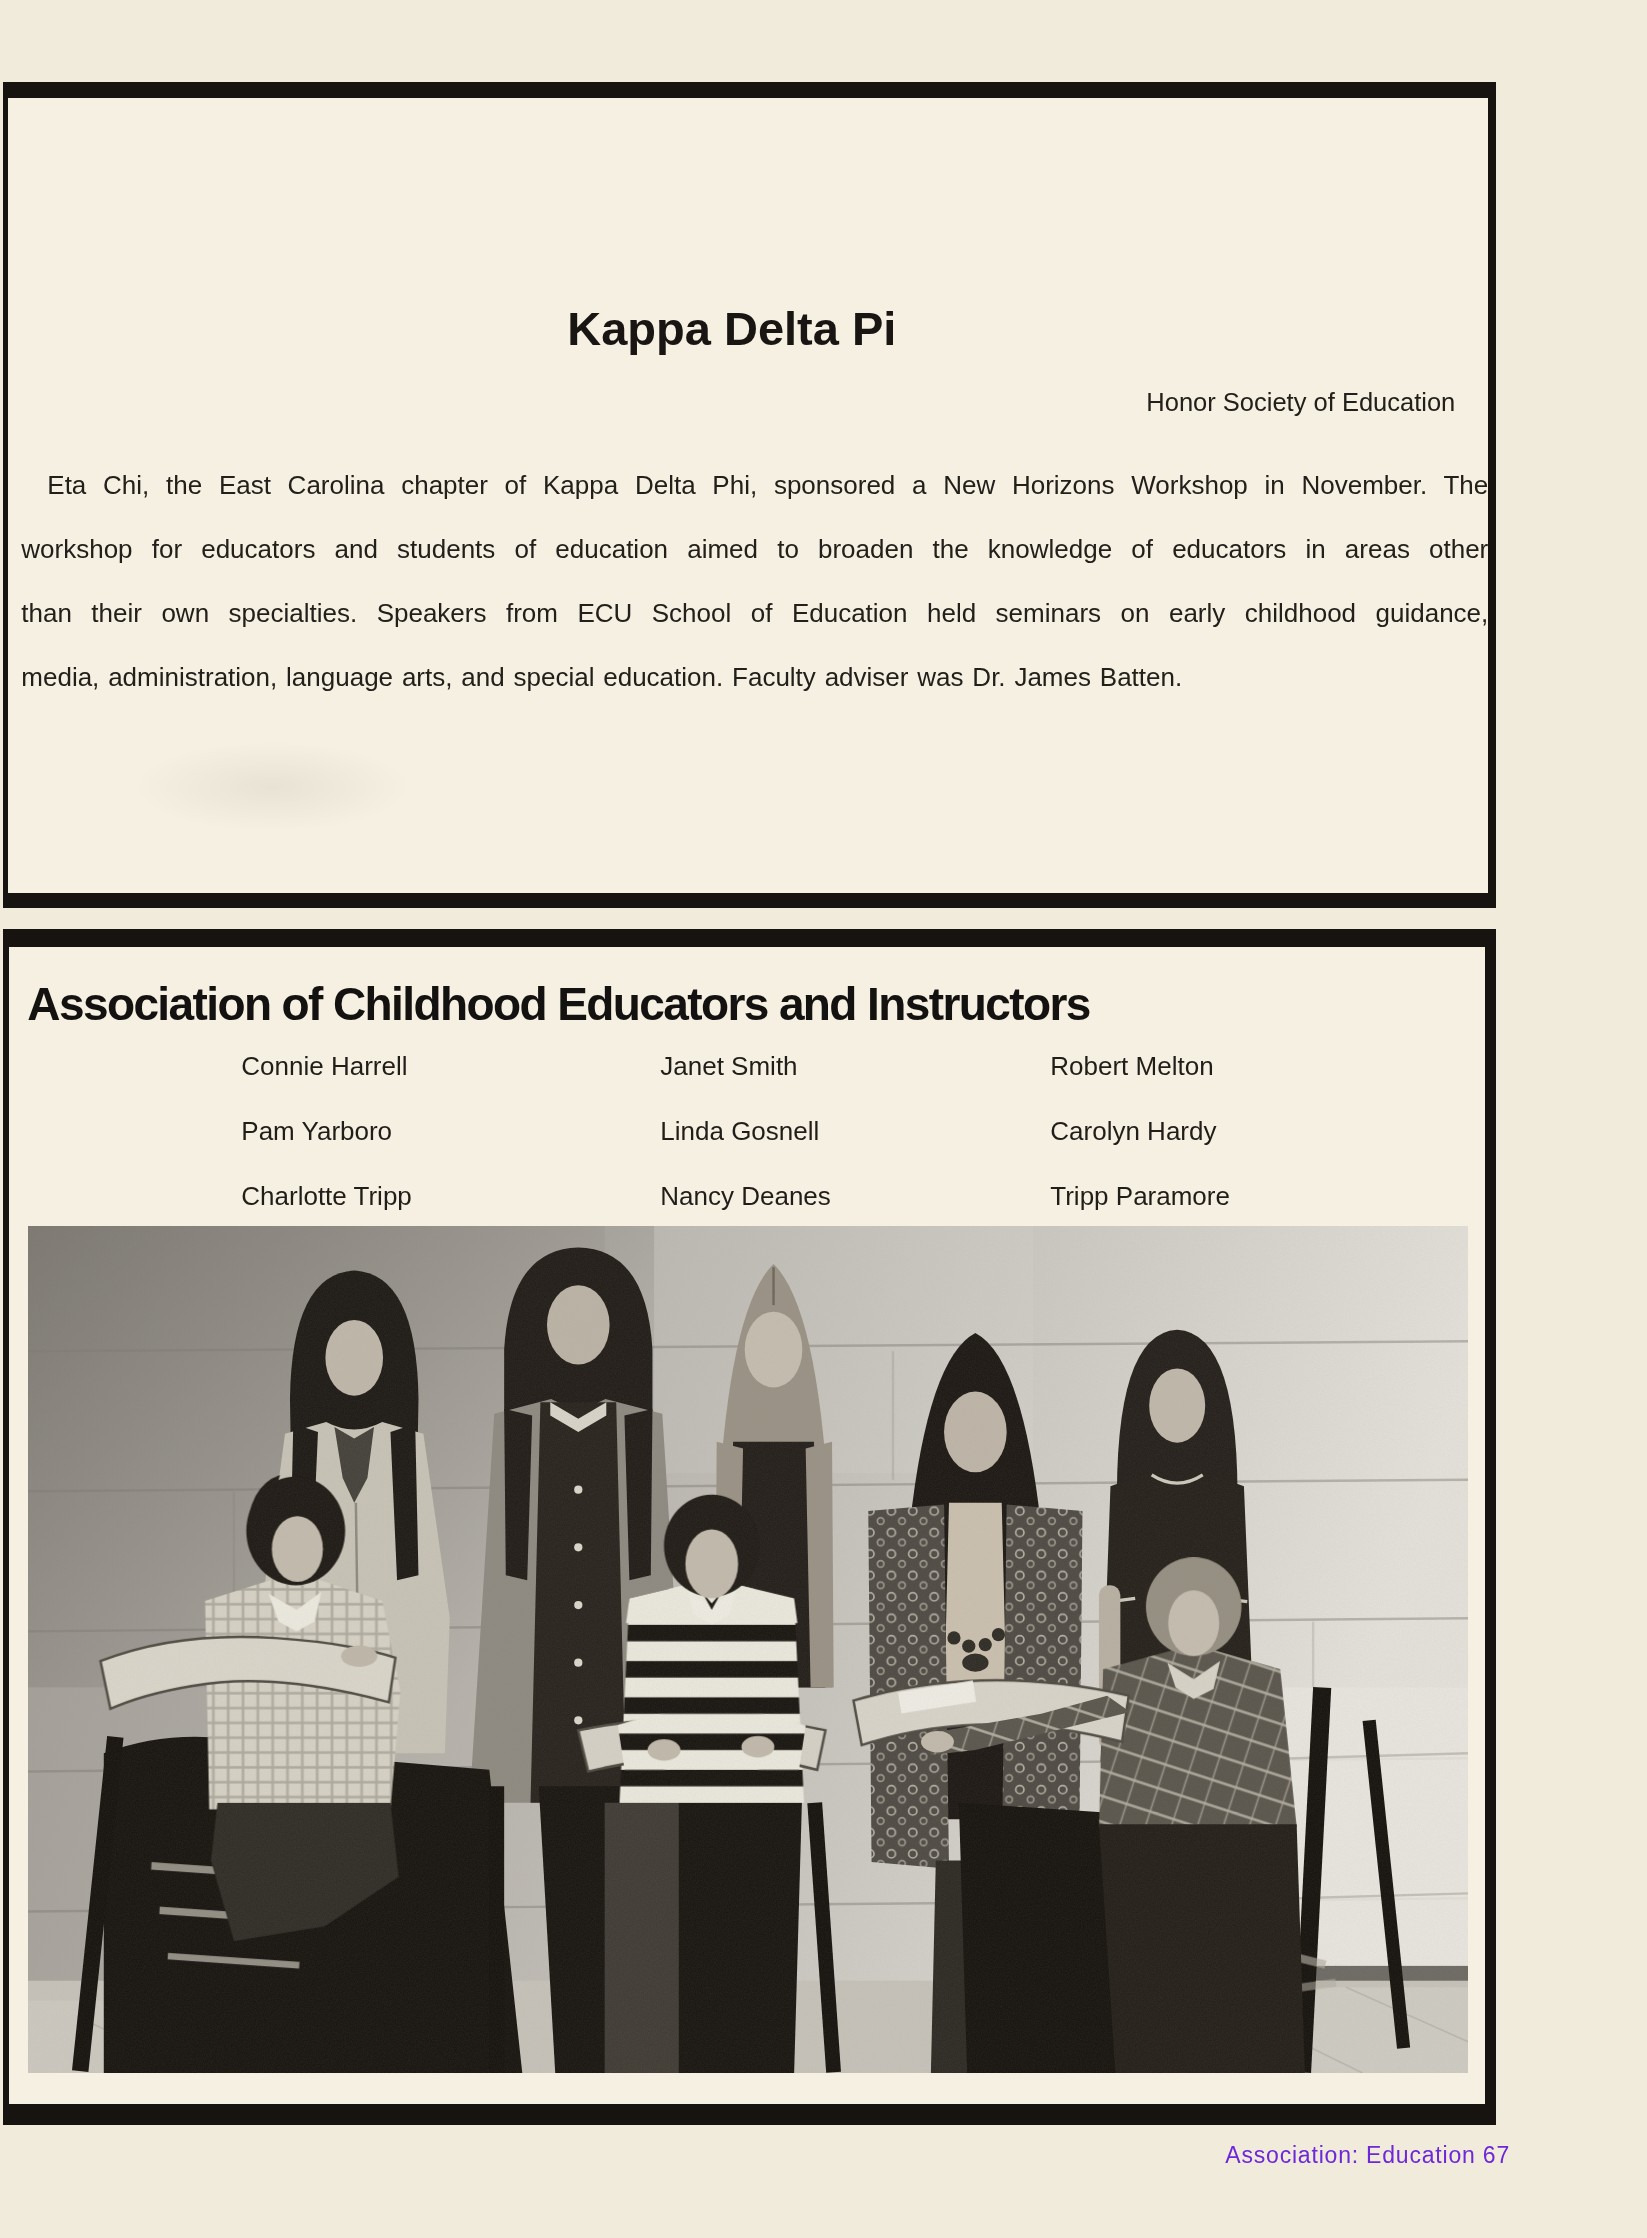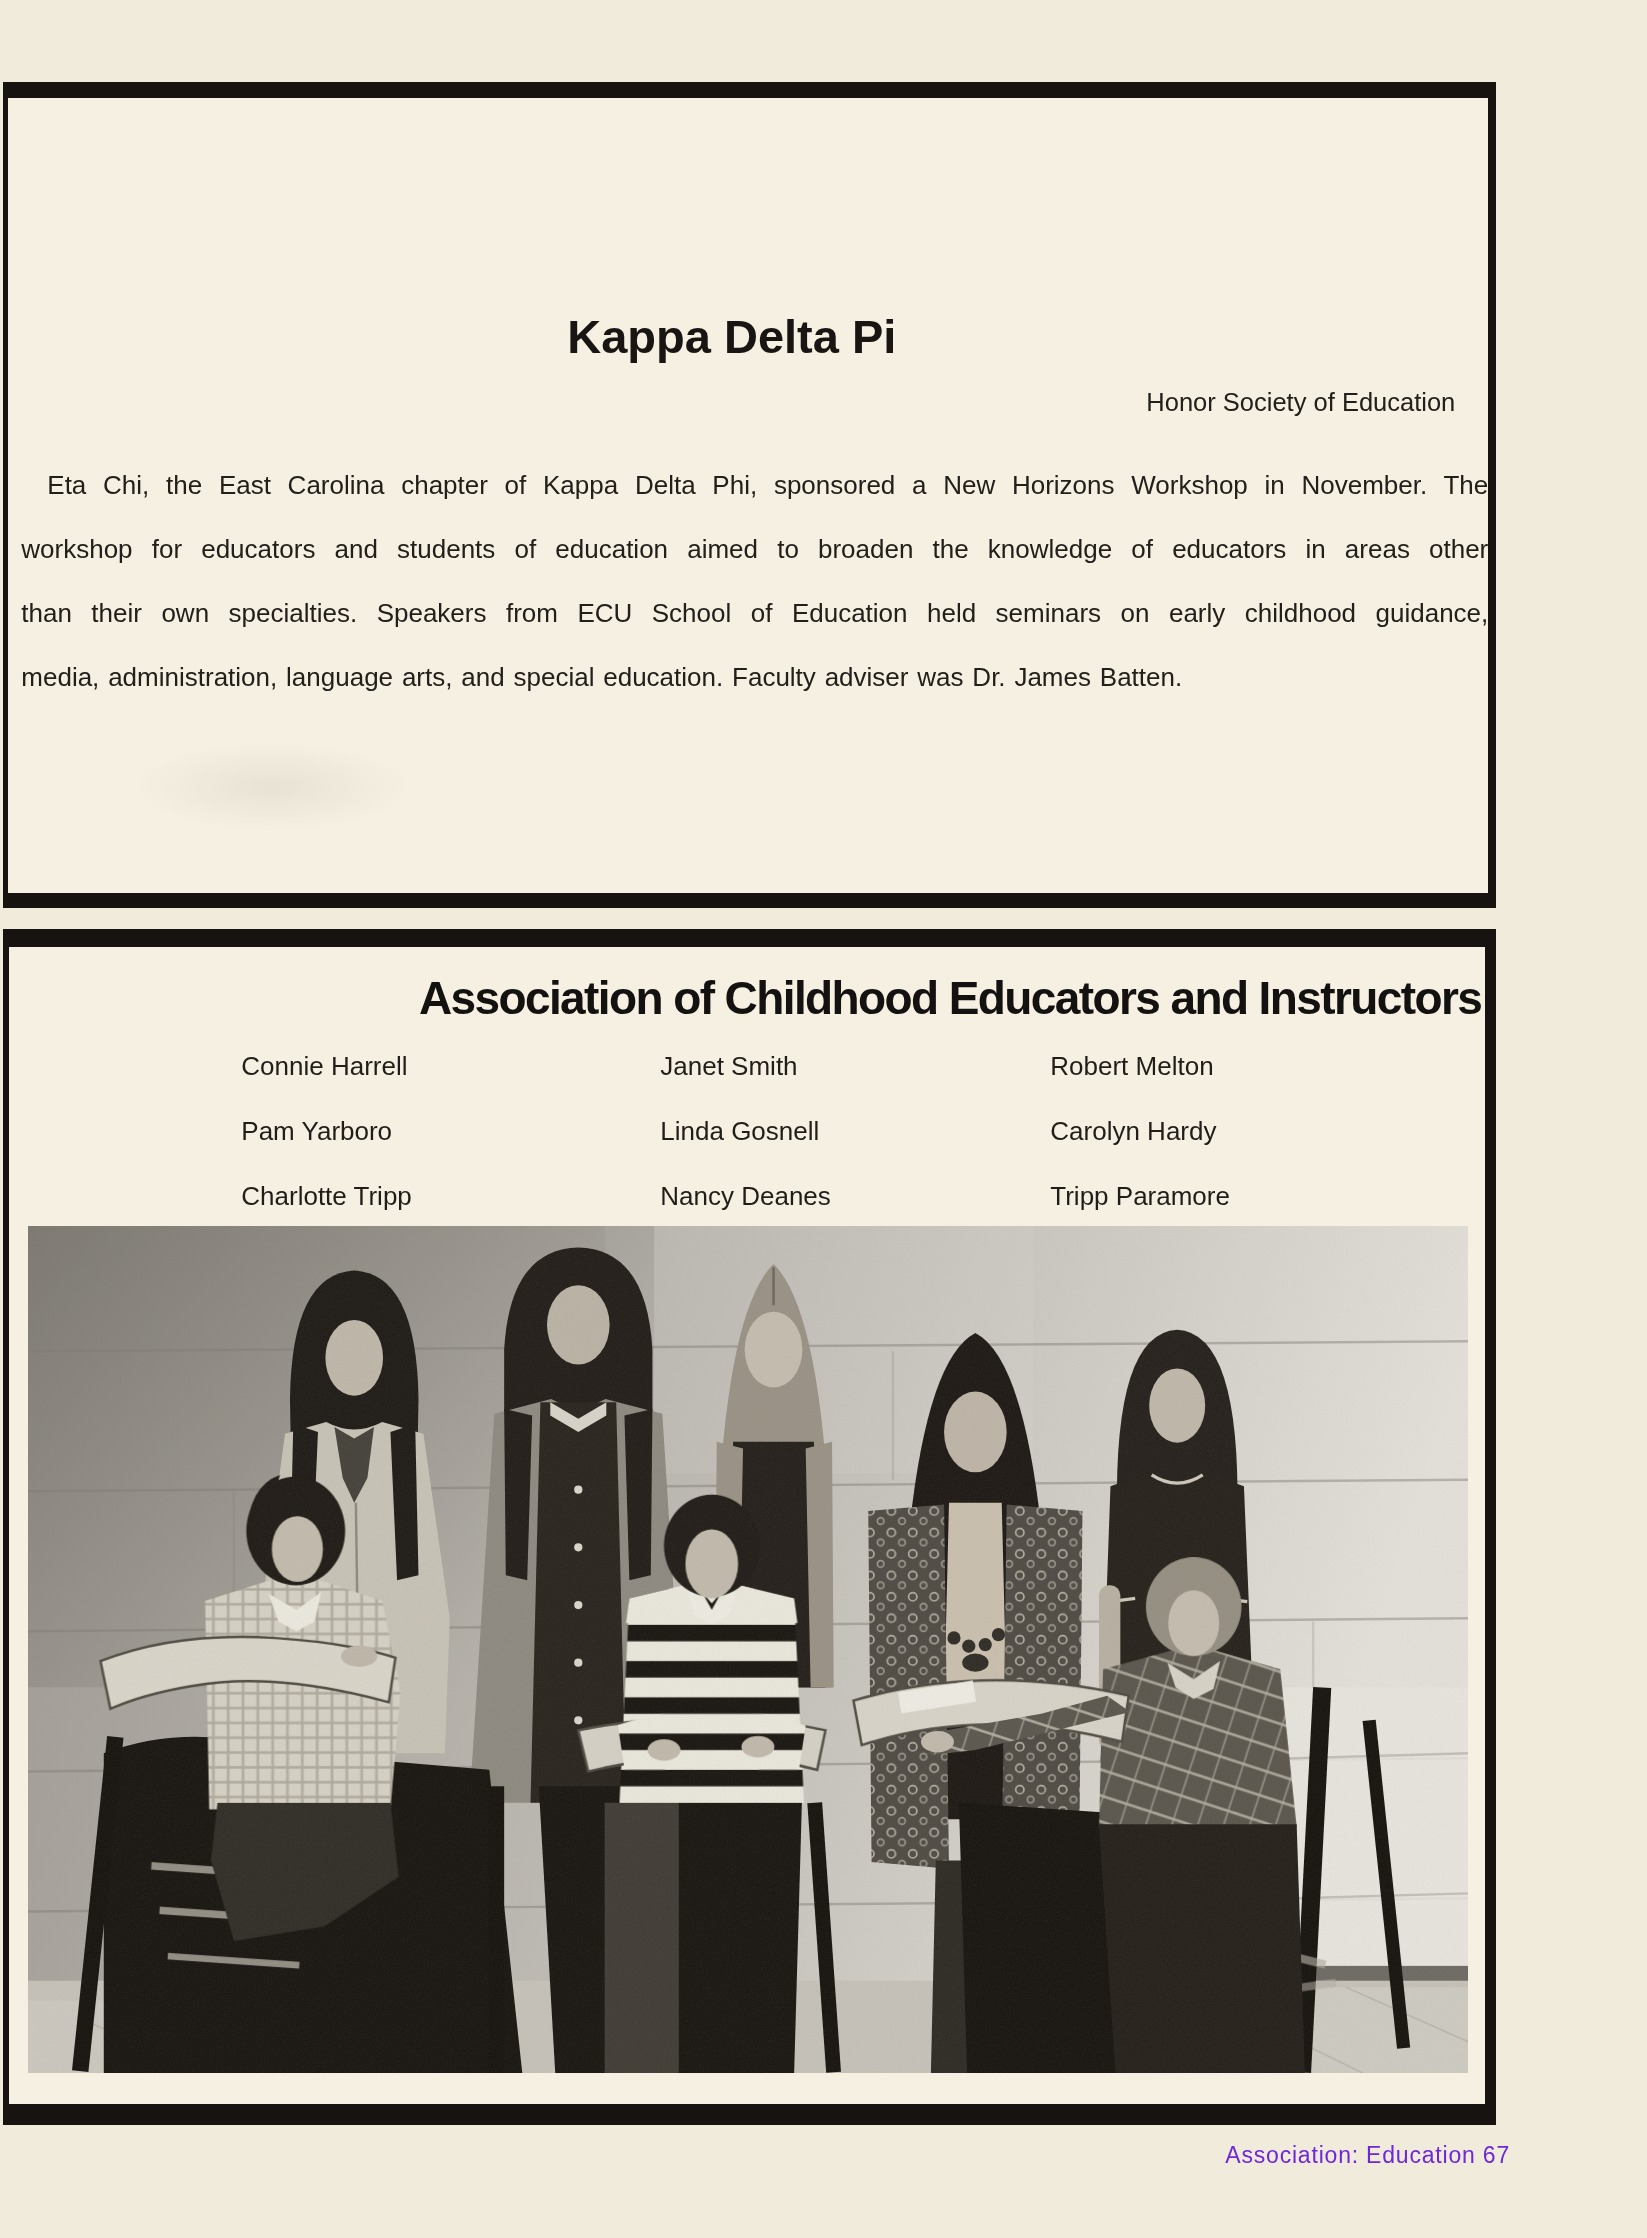--- a/index.html
+++ b/index.html
@@ -10,21 +10,21 @@
   }
   .box {
     position:absolute; left:3.3px; width:1493px;
     background:#f5f0e2; border-style:solid; border-color:#171310;
     box-sizing:border-box;
   }
   .box1 { top:82px; height:826px; border-width:16.5px 8.2px 15px 5px; }
   .box2 { top:929px; height:1196px; border-width:18px 11.5px 21.4px 6.6px; }
 
   .kd-title {
-    position:absolute; left:0; right:33px; top:203px; margin:8px;
+    position:absolute; left:0; right:33px; top:203px; margin:0;
     text-align:center; font-size:47px; font-weight:bold; letter-spacing:0;
     color:#181512;
   }
   .kd-sub {
     position:absolute; left:0; right:33px; top:290px; margin:0;
     text-align:right; font-size:25.5px; font-weight:normal; color:#23201b;
   }
   .kd-body {
     position:absolute; left:13px; top:355px; width:1467px;
     font-size:26px; line-height:64px; color:#23201b;
@@ -32,22 +32,22 @@
   .kd-body .jline { text-align:justify; text-align-last:justify; word-spacing:1.6px; }
   .kd-body .jline.first { text-indent:26px; }
   .kd-body .lastline { text-align:left; word-spacing:1.6px; }
 
   .smudge {
     position:absolute; left:124px; top:643px; width:280px; height:91px;
     background:radial-gradient(ellipse at center, rgba(110,104,92,0.10), rgba(110,104,92,0) 70%);
   }
 
   .assoc-title {
-    position:absolute; left:8px; right:0; top:20px; margin:4px;
-    text-align:right; font-size:46px; font-weight:bold; letter-spacing:-1.6px;
+    position:absolute; left:8px; right:0; top:20px; margin:10px;
+    text-align:left; font-size:46px; font-weight:bold; letter-spacing:-1.6px;
     color:#141210;
   }
   .names {
     position:absolute; left:232px; top:104px;
     display:grid; grid-template-columns:419px 390px auto; grid-auto-rows:65px;
     font-size:26px; color:#211e19;
   }
   .names span { display:block; }
 
   .photo {

